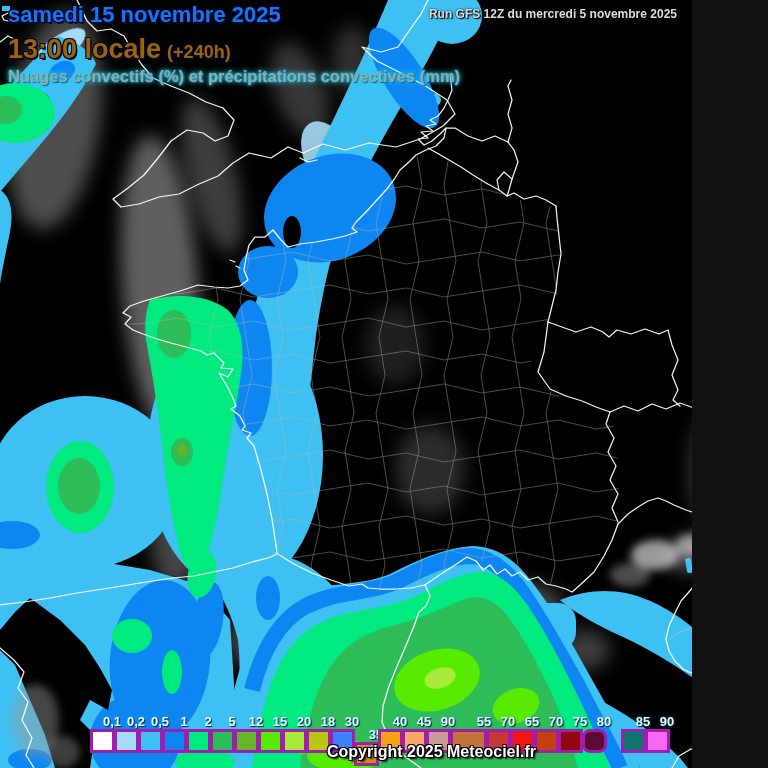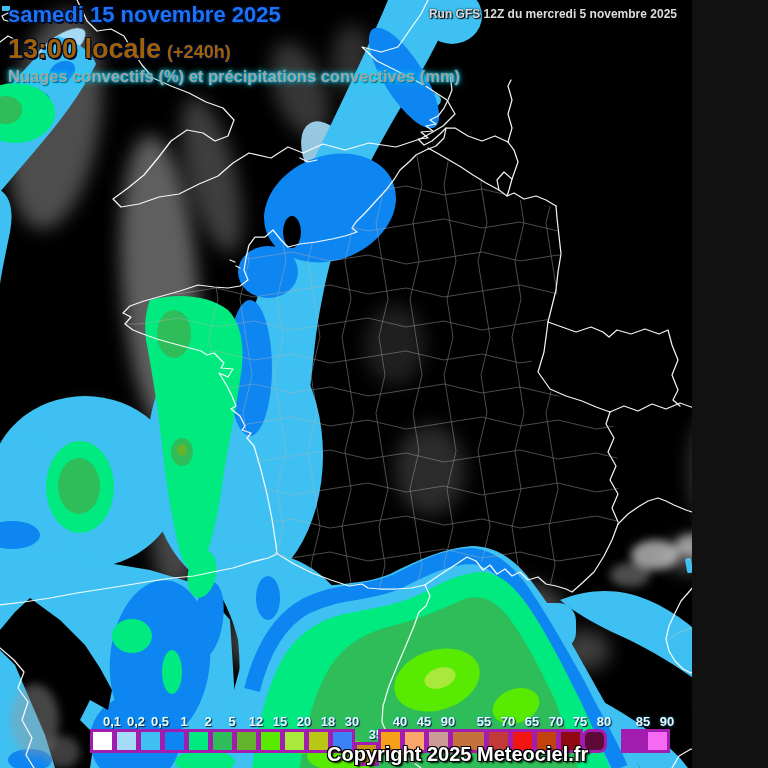--- a/index.html
+++ b/index.html
@@ -17,21 +17,21 @@
     text-shadow:0 0 3px #00ddff,0 0 6px #00ddff,1px 1px 1px #001a3a;}
   #run-info{right:15px;top:7px;font-size:12px;color:#dcdcdc;
     text-shadow:1px 1px 1px #000,0 0 2px #000;}
   #legend{position:absolute;left:90px;top:729px;display:flex;}
   #legend .cell{position:relative;width:25px;height:24px;border:3px solid #a21caf;
     margin-left:-1px;box-sizing:border-box;flex:none;}
   #legend .cell:first-child{margin-left:0;}
   #legend .lab{position:absolute;right:-13px;top:-18px;width:26px;text-align:center;
     font-size:13px;font-weight:bold;color:#eafcff;
     text-shadow:1px 1px 1px #001a33,0 0 3px rgba(0,190,255,.65);}
-  #copyright{position:absolute;left:327px;top:743px;font-size:20px;font-weight:bold;color:#fff;
+  #copyright{position:absolute;left:327px;top:743px;font-size:16px;font-weight:bold;color:#fff;
     text-shadow:-1px -1px 0 #000,1px -1px 0 #000,-1px 1px 0 #000,1px 1px 0 #000,2px 2px 2px #000;}
 </style>
 </head>
 <body>
 
 <div id="stage">
 
 <svg id="map-svg" width="768" height="768" viewBox="0 0 768 768">
   <defs>
     <filter id="bl" x="-60%" y="-60%" width="220%" height="220%">
@@ -284,21 +284,21 @@
       </div>
       <div class="cell" style="background: #c2410c;">
         <span class="lab">70</span>
       </div>
       <div class="cell" style="background: rgb(144, 8, 18);">
         <span class="lab">75</span>
       </div>
       <div class="cell" style="background: rgb(93, 10, 54); border-radius: 8px;">
         <span class="lab">80</span>
       </div>
-      <div class="cell" style="background: #a21caf; margin-left: 14px;">
+      <div class="cell" style="background: #0f766e; margin-left: 14px;">
         <span class="lab">85</span>
       </div>
       <div class="cell" style="background: rgb(246, 105, 242);">
         <span class="lab">90</span>
       </div>
     </div>
 
 <div id="copyright">Copyright 2025 Meteociel.fr</div>
 
 </div>

